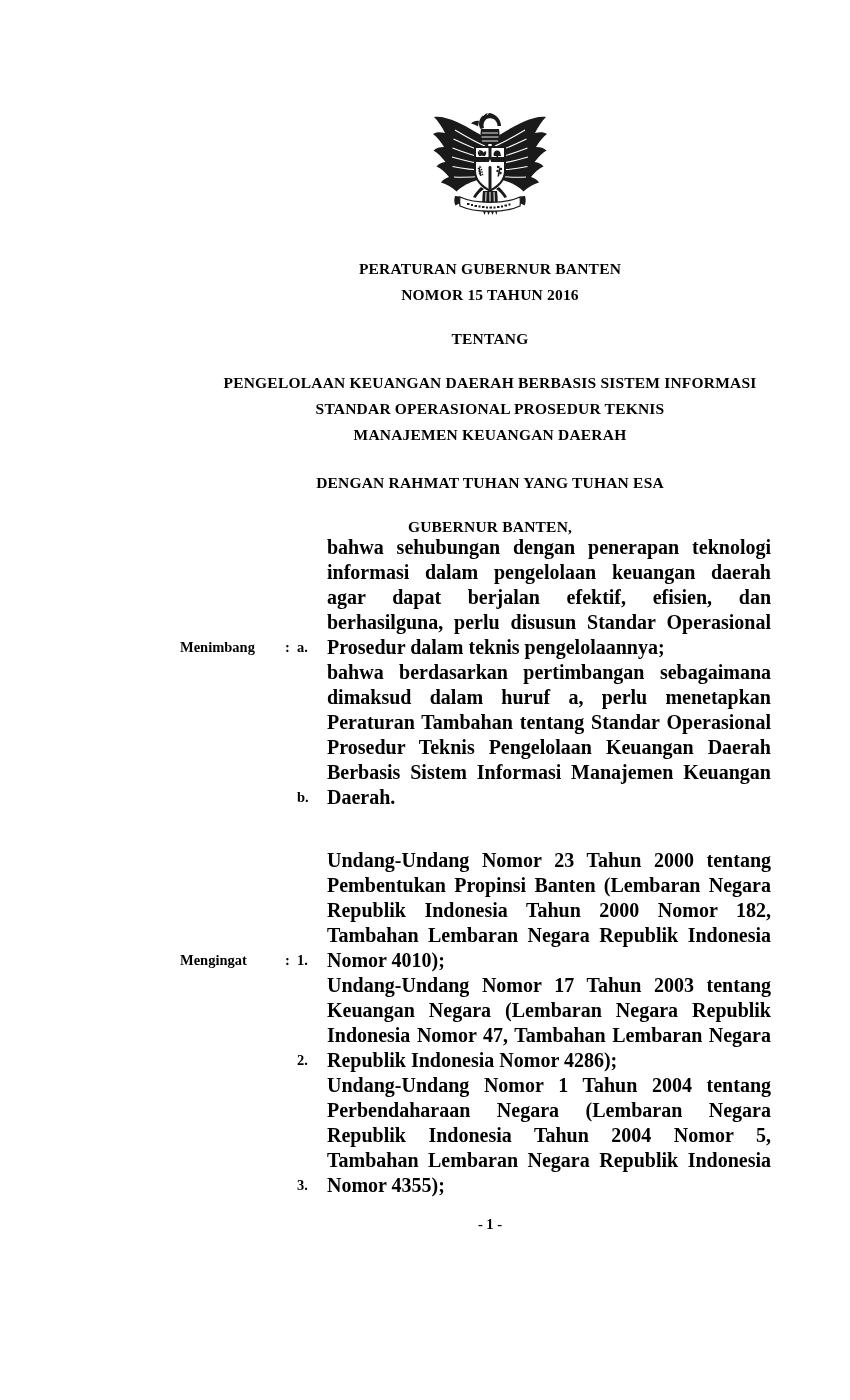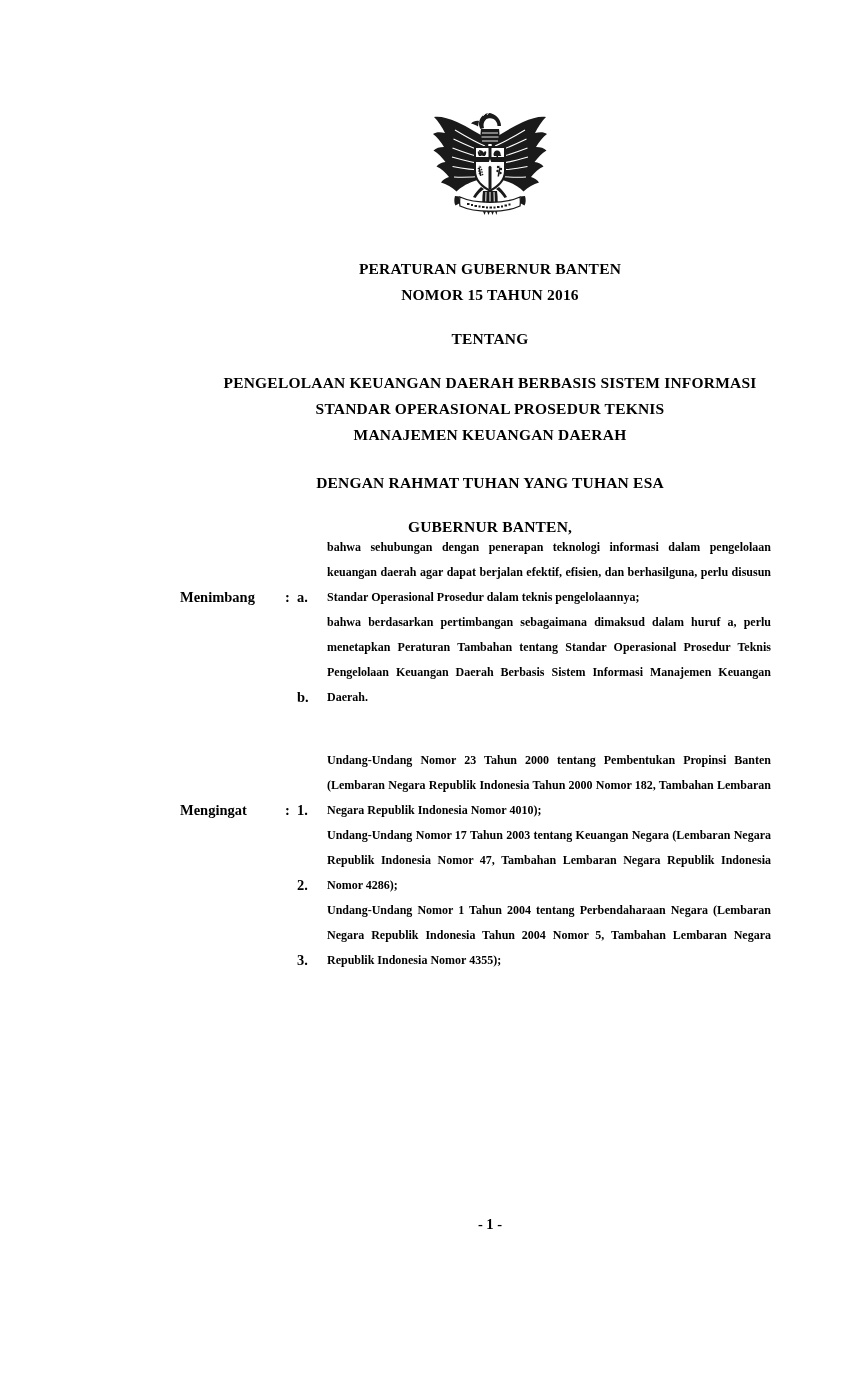--- a/index.html
+++ b/index.html
@@ -79,21 +79,21 @@
     width: 30px;
     flex: 0 0 30px;
     font-weight: bold;
     font-size: 14.5px;
     line-height: 25px;
   }
   .body-col {
     flex: 0 0 444px;
     width: 444px;
     font-weight: bold;
-    font-size: 12px;
+    font-size: 20px;
     line-height: 25px;
     text-align: justify;
     text-justify: inter-word;
     hyphens: none;
   }
 
   
   .row + .row { margin-top: 0px; }
 
   .section-gap { height: 38px; }

